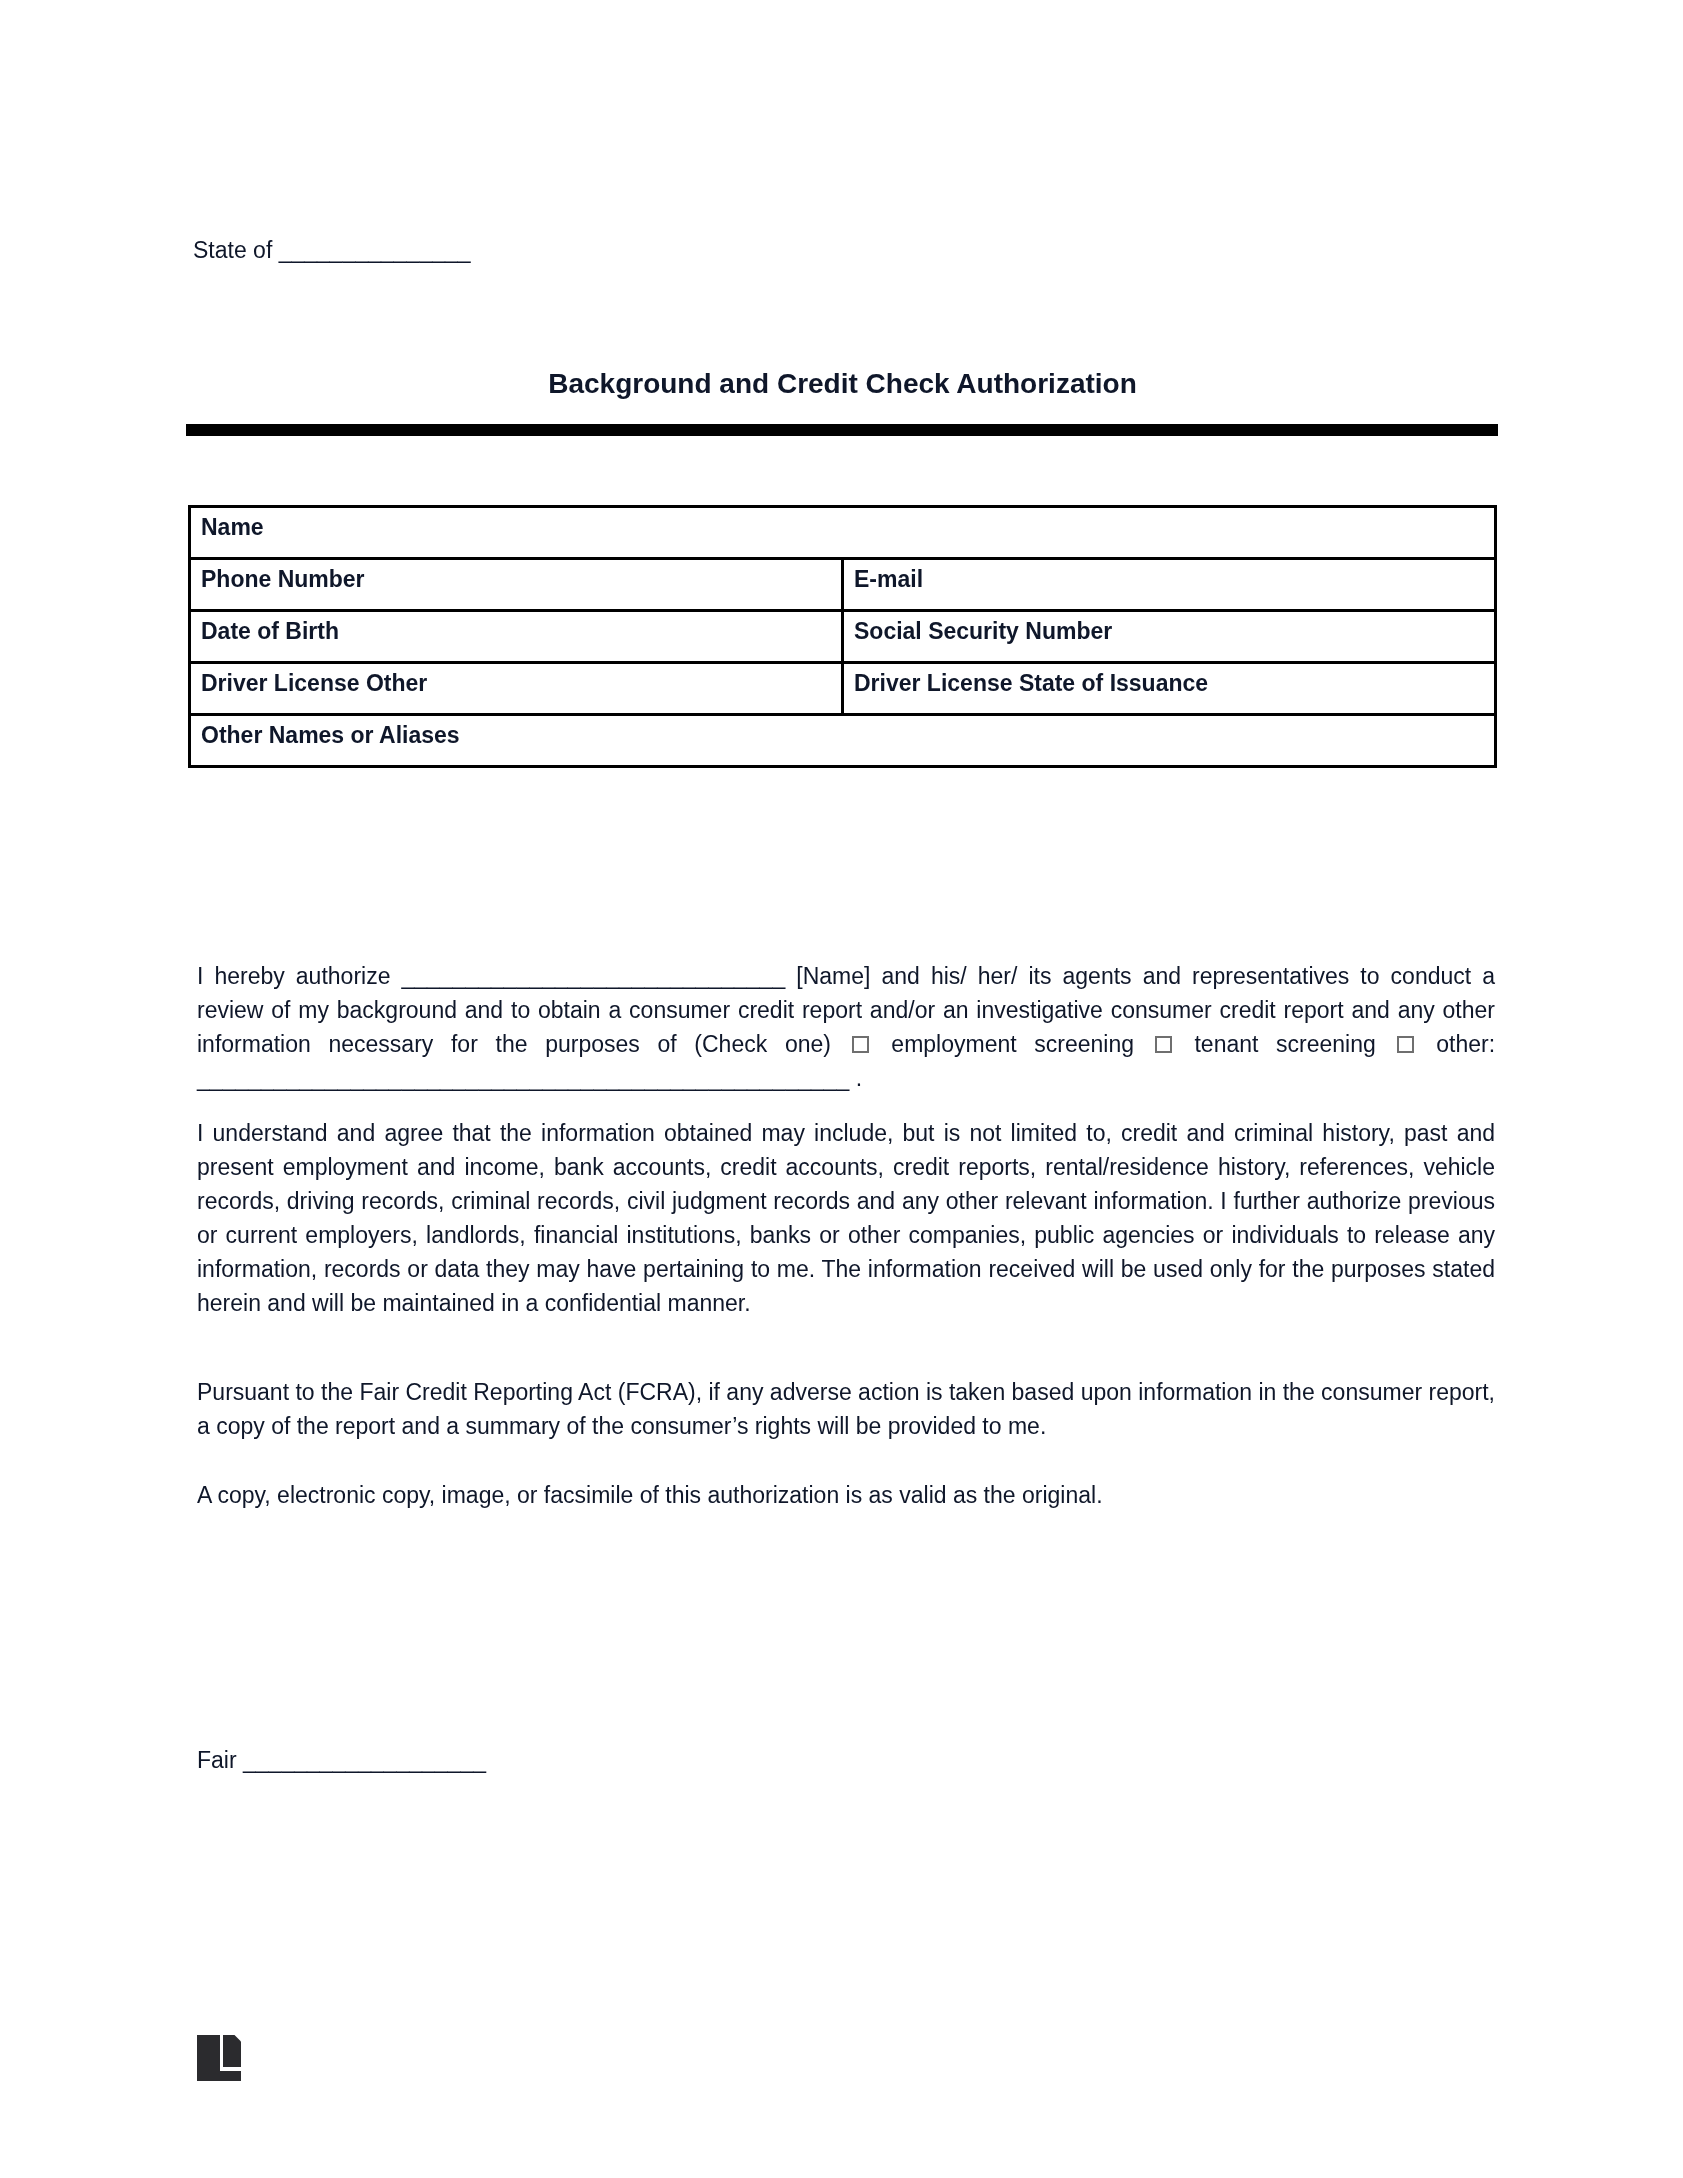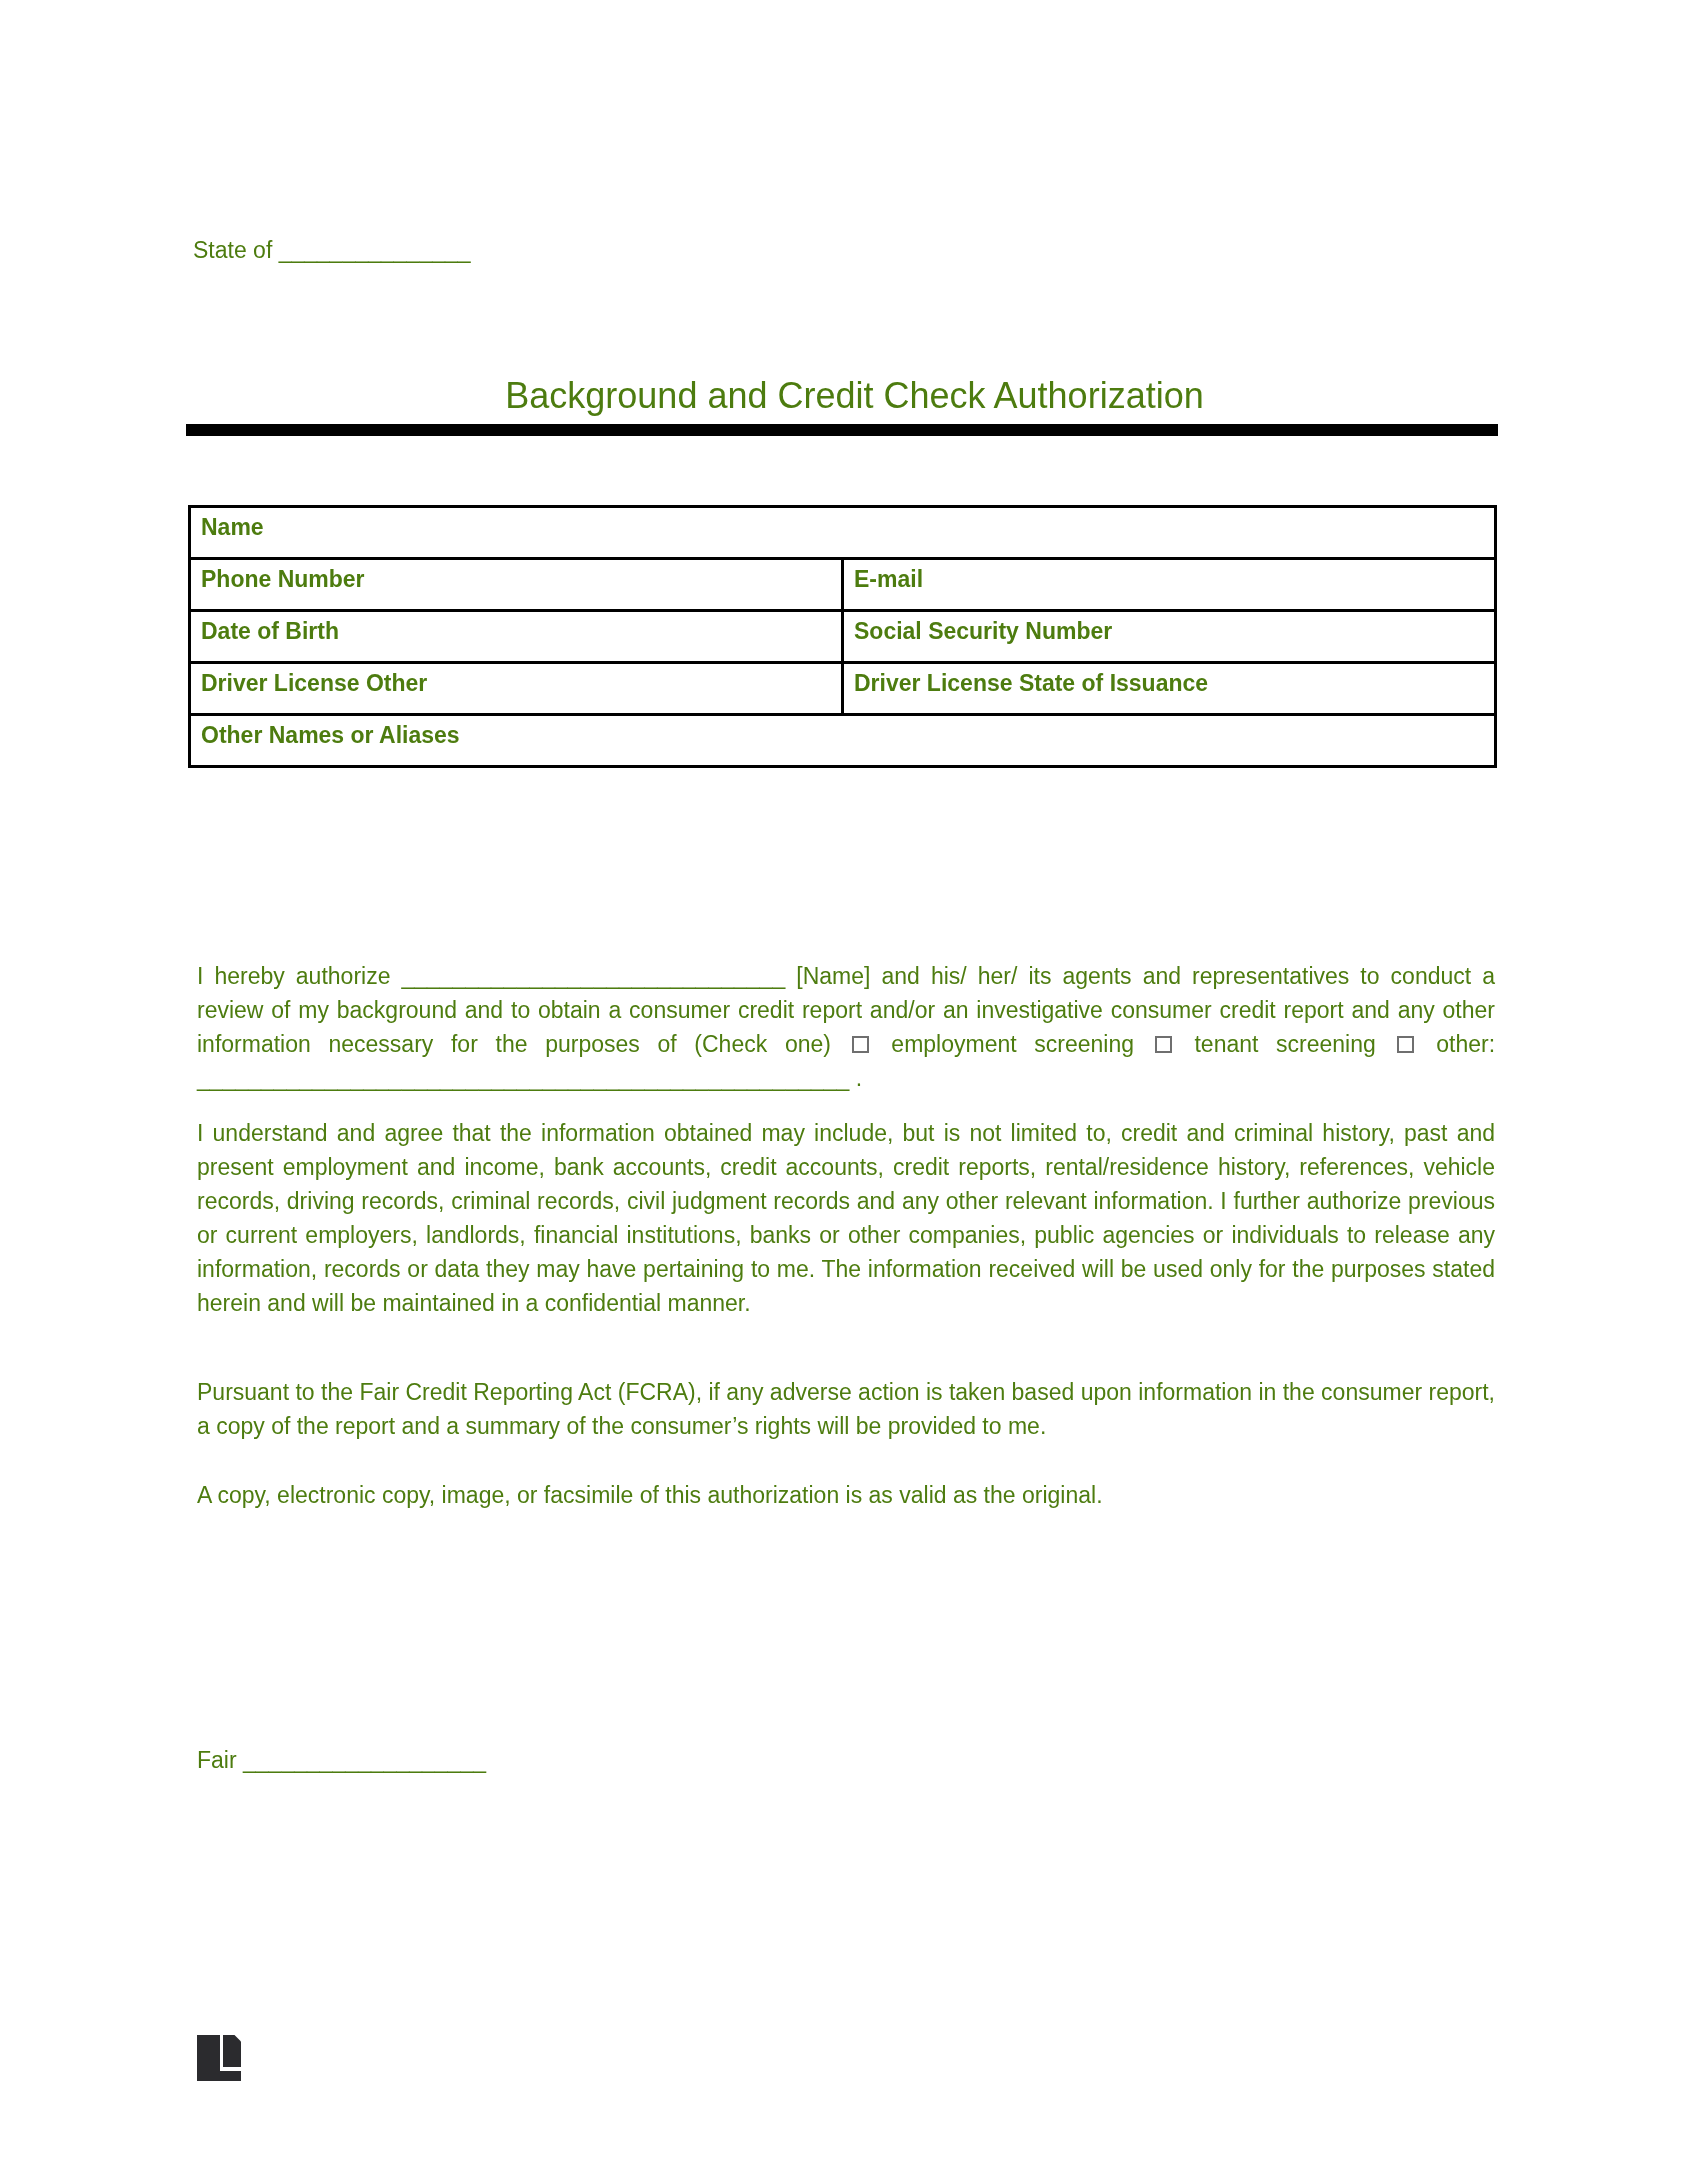--- a/index.html
+++ b/index.html
@@ -2,31 +2,31 @@
 <html><head>
 <meta charset="utf-8">
 <style>
   html,body{margin:0;padding:0;background:#9a9a9a;}
   .page{
     position:relative;
     width:1683px;height:2178px;
     margin:0 auto;
     background:#ffffff;
     font-family:"Liberation Sans","DejaVu Sans",sans-serif;
-    color:#4d7c0f;
+    color:#0f172a;
     overflow:hidden;
   }
   .state-line{
     position:absolute;left:193px;top:236px;
     font-size:23px;line-height:28px;white-space:nowrap;
   }
   .doc-title{
     position:absolute;left:188px;top:360px;width:1309px;
-    margin:12px;text-align:center;
-    font-size:36px;line-height:48px;font-weight:normal;
+    margin:0;text-align:center;
+    font-size:28px;line-height:48px;font-weight:bold;
   }
   .title-rule{
     position:absolute;left:186px;top:424px;width:1312px;height:12px;
     background:#000;
   }
   table.form{
     position:absolute;left:188px;top:505px;width:1309px;
     border-collapse:collapse;table-layout:fixed;
   }
   table.form td{

